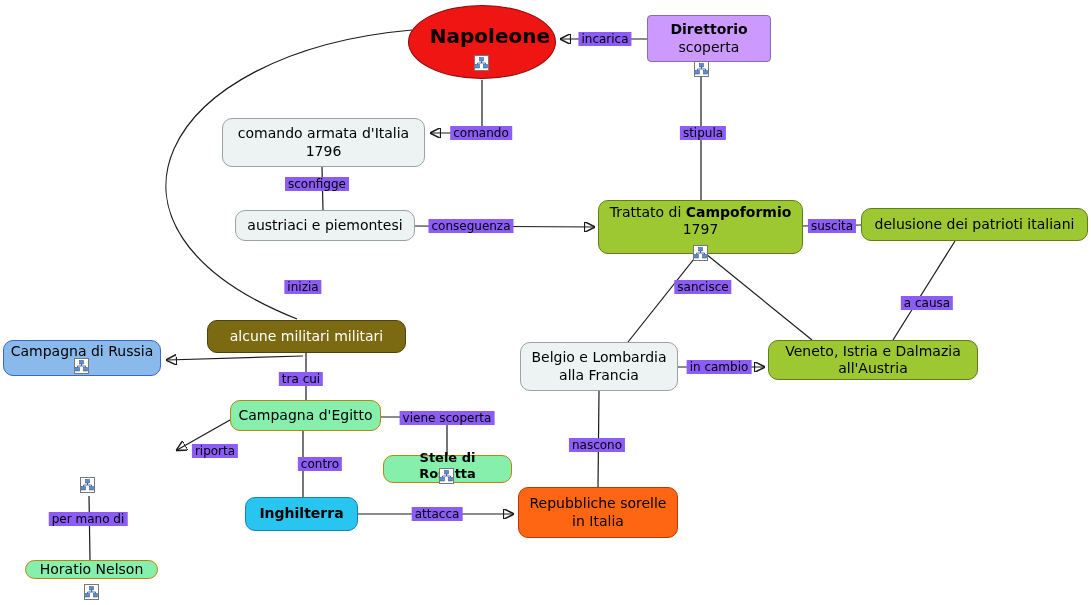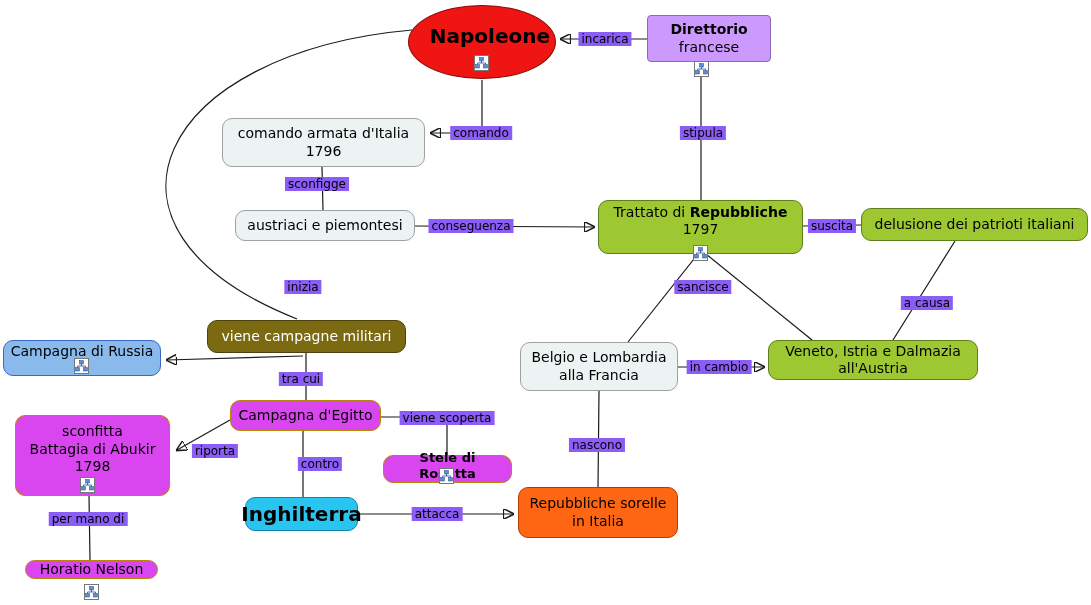--- a/index.html
+++ b/index.html
@@ -9,27 +9,27 @@
   .wires line, .wires polyline, .wires path { stroke: #1a1a1a; stroke-width: 1.2; fill: none; }
   .node {
     position: absolute; z-index: 2;
     display: flex; flex-direction: column; align-items: center; justify-content: center;
     text-align: center; font-size: 14px; line-height: 1.25; color: #000;
     border: 1.5px solid #888; border-radius: 10px; padding: 2px 5px; cursor: pointer;
   }
   .ellipse { border-radius: 50%; }
   .bold { font-weight: bold; }
   .big { font-size: 20px; }
-  .md { font-size: 20px; }
+  .md { font-size: 14px; }
   .has-icon { padding-bottom: 14px; }
   .c-red    { background: #ee1512; border-color: #8a0b08; align-items: flex-end; }
   .c-purple { background: #cc99ff; border-color: #8a6ab8; }
   .c-light  { background: #edf3f2; border-color: #9aa2a2; }
   .c-green  { background: #9ec832; border-color: #5f7d1c; }
-  .c-gold   { background: #d946ef; border-color: #b8860b; }
+  .c-gold   { background: #86efac; border-color: #b8860b; }
   .c-orange { background: #ff6614; border-color: #b53c00; }
   .c-olive  { background: #7b6a11; border-color: #4c420c; color: #fff; }
   .c-blue   { background: #8abaec; border-color: #3b66c4; }
   .c-cyan   { background: #27c5f0; border-color: #1583ab; }
   .link-label {
     position: absolute; z-index: 3; transform: translate(-50%, -50%);
     background: #8b5cf6; padding: 0 3px; font-size: 12px; white-space: nowrap;
     color: #000; cursor: pointer;
   }
   .res-icon { position: absolute; z-index: 4; width: 15px; height: 16px; cursor: pointer; }
@@ -65,34 +65,34 @@
     <line x1="358" y1="514" x2="513" y2="514" marker-end="url(#arrowhead)"></line>
     <line x1="89" y1="496" x2="90" y2="560"></line>
   </svg>
 
   <div class="node c-red ellipse has-icon" style="left:408px;top:5px;width:148px;height:74px;">
     <div class="bold big">Napoleone</div>
   </div>
 
   <div class="node c-purple" style="left:647px;top:15px;width:124px;height:47px;border-radius:4px;">
     <div class="bold">Direttorio</div>
-    <div>francese</div>
+    <div>scoperta</div>
   </div>
 
   <div class="node c-light" style="left:222px;top:118px;width:203px;height:49px;">
     <div>comando armata d'Italia</div>
     <div>1796</div>
   </div>
 
   <div class="node c-light" style="left:235px;top:210px;width:180px;height:31px;">
     <div>austriaci e piemontesi</div>
   </div>
 
   <div class="node c-green has-icon" style="left:598px;top:200px;width:205px;height:54px;">
-    <div><span>Trattato di</span> <span class="bold">Repubbliche</span></div>
+    <div><span>Trattato di</span> <span class="bold">Campoformio</span></div>
     <div>1797</div>
   </div>
 
   <div class="node c-green" style="left:861px;top:208px;width:227px;height:33px;">
     <div>delusione dei patrioti italiani</div>
   </div>
 
   <div class="node c-green" style="left:768px;top:340px;width:210px;height:40px;">
     <div>Veneto, Istria e Dalmazia</div>
     <div>all'Austria</div>
@@ -102,36 +102,31 @@
     <div>Belgio e Lombardia</div>
     <div>alla Francia</div>
   </div>
 
   <div class="node c-orange" style="left:518px;top:487px;width:160px;height:51px;">
     <div>Repubbliche sorelle</div>
     <div>in Italia</div>
   </div>
 
   <div class="node c-olive" style="left:207px;top:320px;width:199px;height:33px;">
-    <div>viene campagne militari</div>
+    <div>alcune militari militari</div>
   </div>
 
   <div class="node c-blue has-icon" style="left:3px;top:340px;width:158px;height:36px;">
     <div>Campagna di Russia</div>
   </div>
 
   <div class="node c-gold" style="left:230px;top:400px;width:151px;height:31px;">
     <div>Campagna d'Egitto</div>
   </div>
 
-  <div class="node c-gold has-icon" style="left:15px;top:415px;width:155px;height:81px;">
-    <div>sconfitta</div>
-    <div>Battagia di Abukir</div>
-    <div>1798</div>
-  </div>
 
   <div class="node c-gold has-icon" style="left:383px;top:455px;width:129px;height:28px;padding-bottom:8px;">
     <div class="bold" style="font-size:13px;">Stele di Rosetta</div>
   </div>
 
   <div class="node c-gold" style="left:25px;top:560px;width:133px;height:19px;">
     <div>Horatio Nelson</div>
   </div>
 
   <div class="node c-cyan" style="left:245px;top:497px;width:113px;height:34px;">

